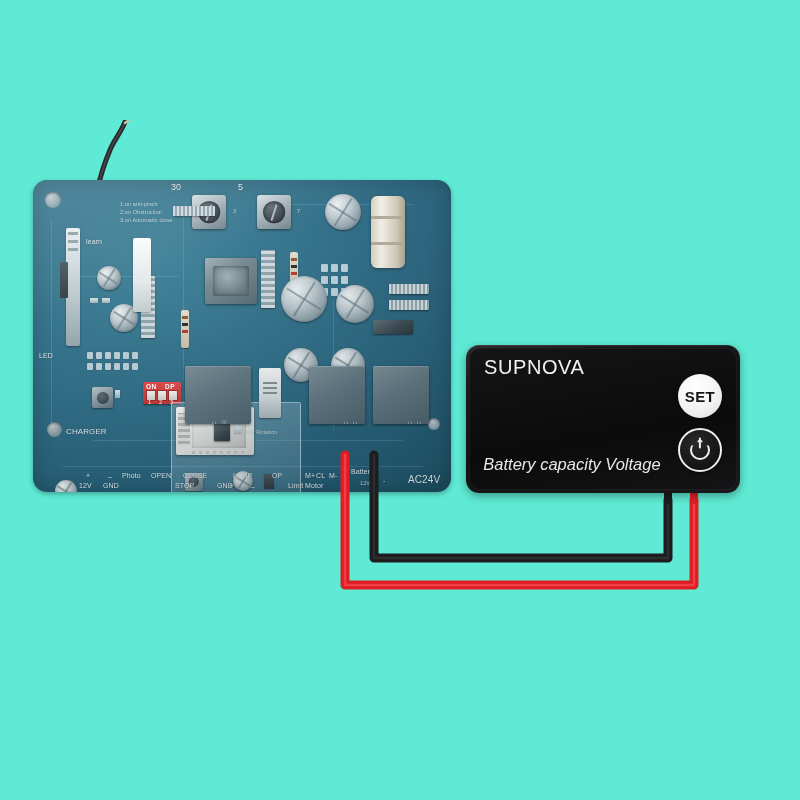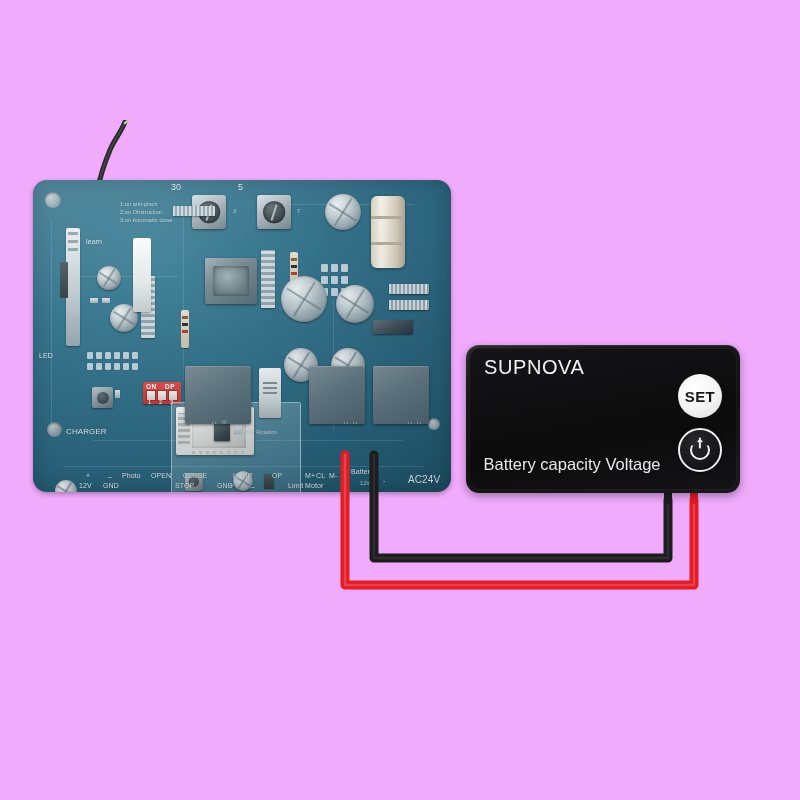--- a/index.html
+++ b/index.html
@@ -5,21 +5,21 @@
   html, body {
     margin: 0; padding: 0;
     width: 800px; height: 800px;
     background: #ffffff;
     font-family: "Liberation Sans", sans-serif;
     overflow: hidden;
   }
   #stage {
     position: relative;
     width: 800px; height: 800px;
-    background: #f0abfc;
+    background: #5eead4;
   }
 
   
   #pcb {
     position: absolute;
     left: 33px; top: 180px;
     width: 418px; height: 312px;
     border-radius: 14px;
     background:
       radial-gradient(ellipse at 30% 25%, #3d7f96 0%, #2f6f88 38%, #26617a 70%, #1e5469 100%);
@@ -251,20 +251,21 @@
   .seg { flex:1 1 auto; height:100%; border-radius:.5px; }
   #pflag {
     position:absolute; left:134px; top:39px;
     color:#2fe08a; font-size:11px; font-weight:bold;
     text-shadow:0 0 4px rgba(47,224,138,.6);
   }
   #subtitle {
     position:absolute; left:0; right:0; top:110px; text-align:center;
     color:#e8e8e8; font-size:16.5px;
     padding-right:62px;
+    font-style:italic;
   }
   #setbtn {
     position:absolute; right:18px; top:29px; width:44px; height:44px;
     border-radius:50%;
     background: radial-gradient(circle at 38% 30%, #ffffff 0%, #f3f3f3 55%, #d9d9d9 100%);
     box-shadow: 0 1px 3px rgba(0,0,0,.6);
     display:flex; align-items:center; justify-content:center;
     color:#161616; font-size:15px; font-weight:bold; letter-spacing:.4px;
   }
   #pwrbtn {

